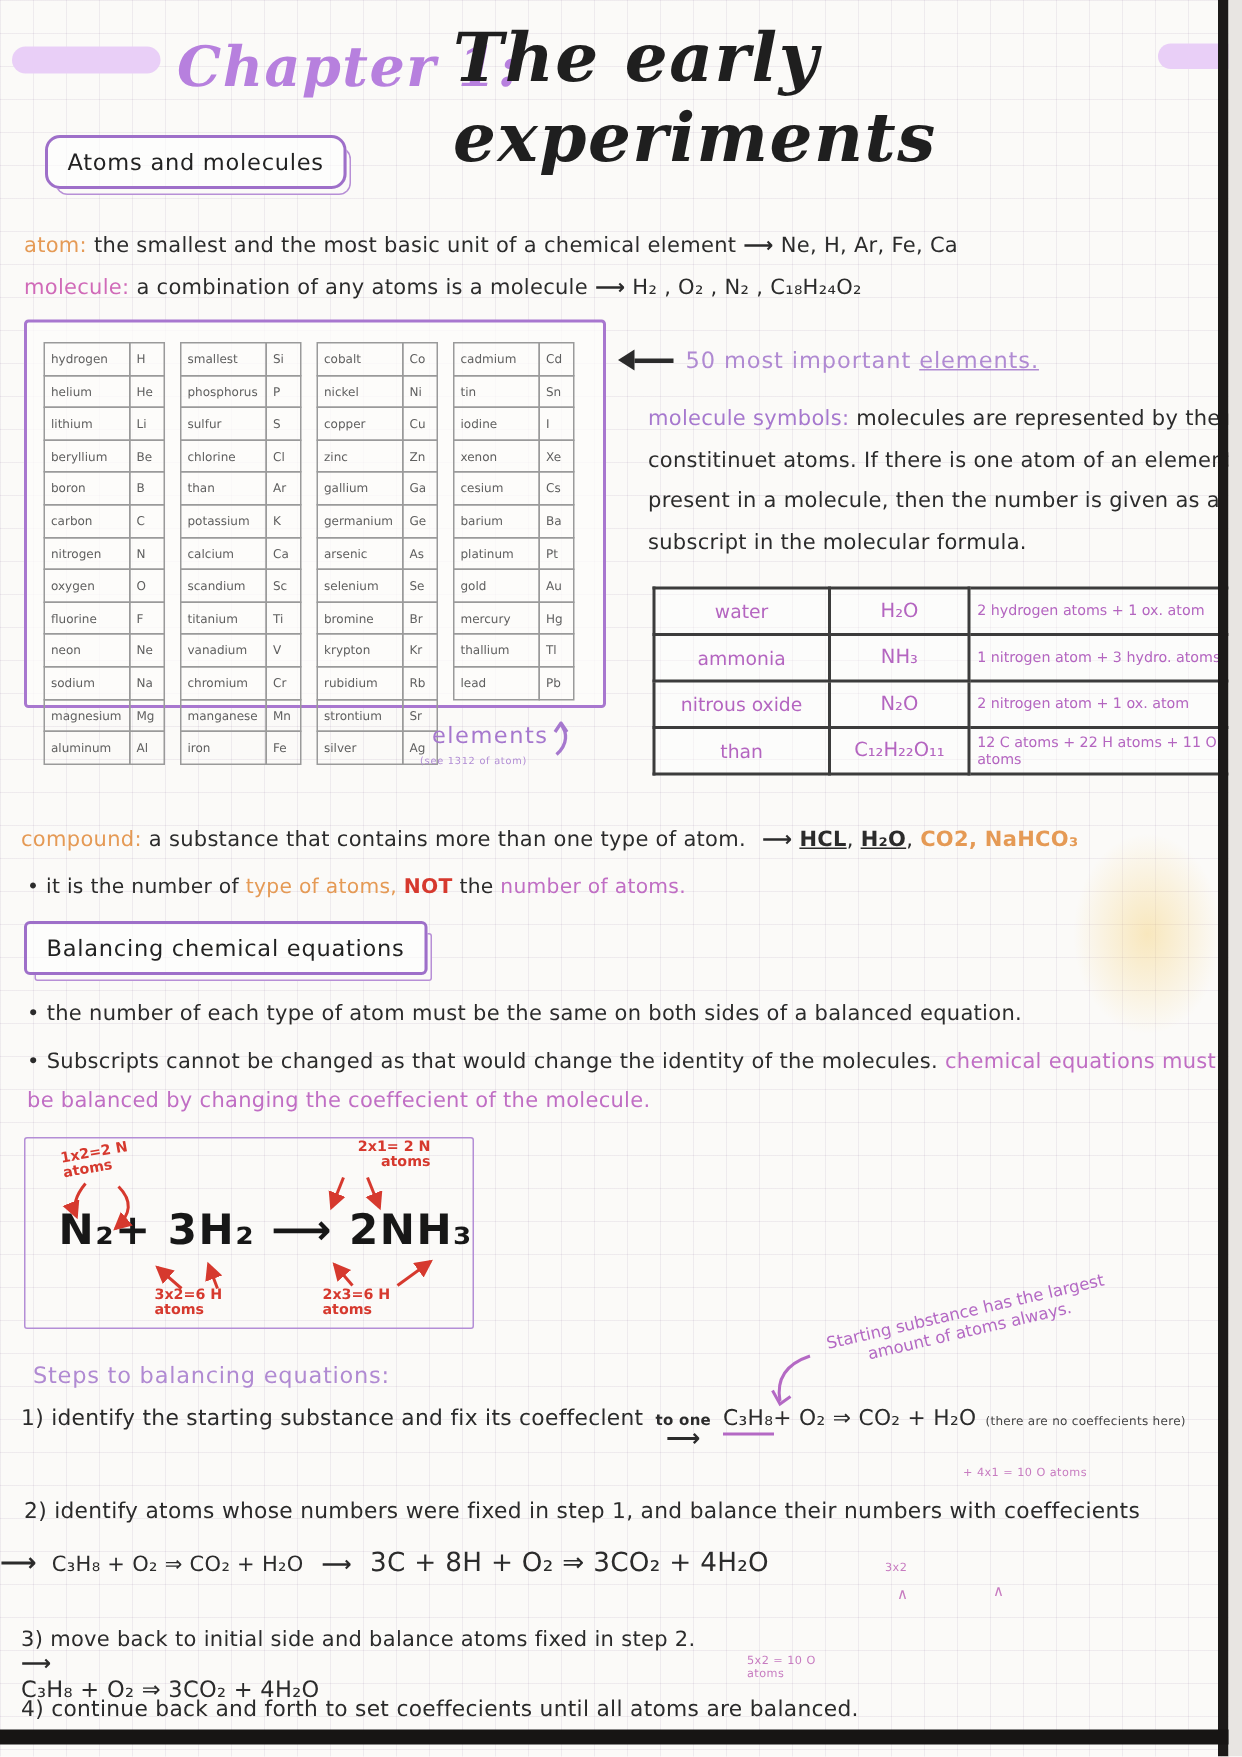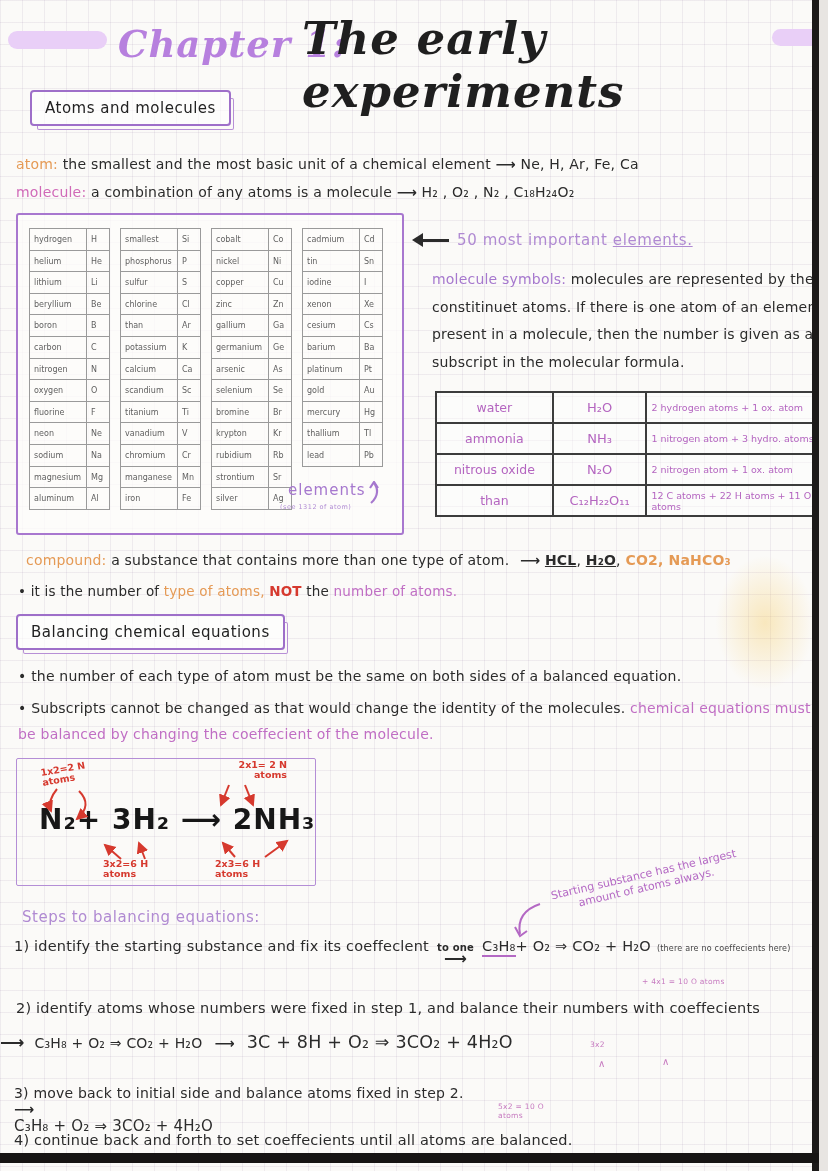--- a/index.html
+++ b/index.html
@@ -76,36 +76,36 @@
 </head>
 <body>
 
 <div class="page">
 
   <div class="abs hl-bar" style="left:8px; top:31px; width:99px; height:18px;"></div>
   <div class="abs title-chapter" style="left:118px; top:22px;">Chapter 1:</div>
   <div class="abs title-main" style="left:302px; top:12px;">The early experiments</div>
   <div class="abs hl-bar" style="left:772px; top:29px; width:54px; height:17px;"></div>
 
-  <div class="abs hd-box" style="left:30px; top:90px;">Atoms and molecules</div>
+  <div class="abs hd-box" style="left:30px; top:90px;border-radius:10px;">Atoms and molecules</div>
 
   <div class="abs hw" style="left:16px; top:156px; white-space:nowrap;">
     <span class="lbl-orange">atom:</span>
     <span>the smallest and the most basic unit of a chemical element</span>
     <span class="arrow">⟶</span>
     <span>Ne, H, Ar, Fe, Ca</span>
   </div>
   <div class="abs hw" style="left:16px; top:184px; white-space:nowrap;">
     <span class="lbl-pink">molecule:</span>
     <span>a combination of any atoms is a molecule</span>
     <span class="arrow">⟶</span>
     <span>H₂ , O₂ , N₂ , C₁₈H₂₄O₂</span>
   </div>
 
-  <div class="abs elements-panel" style="left:16px; top:213px; width:388px; height:322px;">
+  <div class="abs elements-panel" style="left:16px; top:213px; width:388px; height:259px;">
     <div id="elements-grid">
         <div class="elem-col">
           <div class="elem-row">
             <div class="elem-name">hydrogen</div>
             <div class="elem-sym">H</div>
           </div>
           <div class="elem-row">
             <div class="elem-name">helium</div>
             <div class="elem-sym">He</div>
           </div>
@@ -352,21 +352,21 @@
         <tr>
           <td class="mol-name">than</td>
           <td class="mol-formula">C₁₂H₂₂O₁₁</td>
           <td class="mol-comp">12 C atoms + 22 H atoms + 11 O atoms</td>
         </tr>
       </tbody>
   </table>
 
   <div class="abs smudge" style="left:715px; top:555px; width:100px; height:135px;"></div>
 
-  <div class="abs hw" style="left:14px; top:552px; white-space:nowrap;margin-left:12px;">
+  <div class="abs hw" style="left:14px; top:552px; white-space:nowrap;">
     <span class="lbl-orange">compound:</span>
     <span>a substance that contains more than one type of atom.</span>
     <span class="arrow" style="margin-left:6px;">⟶</span>
     <span class="u" style="font-weight:bold;">HCL</span><span>, </span><span class="u" style="font-weight:bold;">H₂O</span><span>, </span>
     <span class="lbl-orange" style="font-weight:bold;">CO2, NaHCO₃</span>
   </div>
   <div class="abs hw" style="left:18px; top:583px; font-size:13.5px; white-space:nowrap;">
     <span>•</span>
     <span>it is the number of </span>
     <span class="lbl-orange">type of atoms,</span>

